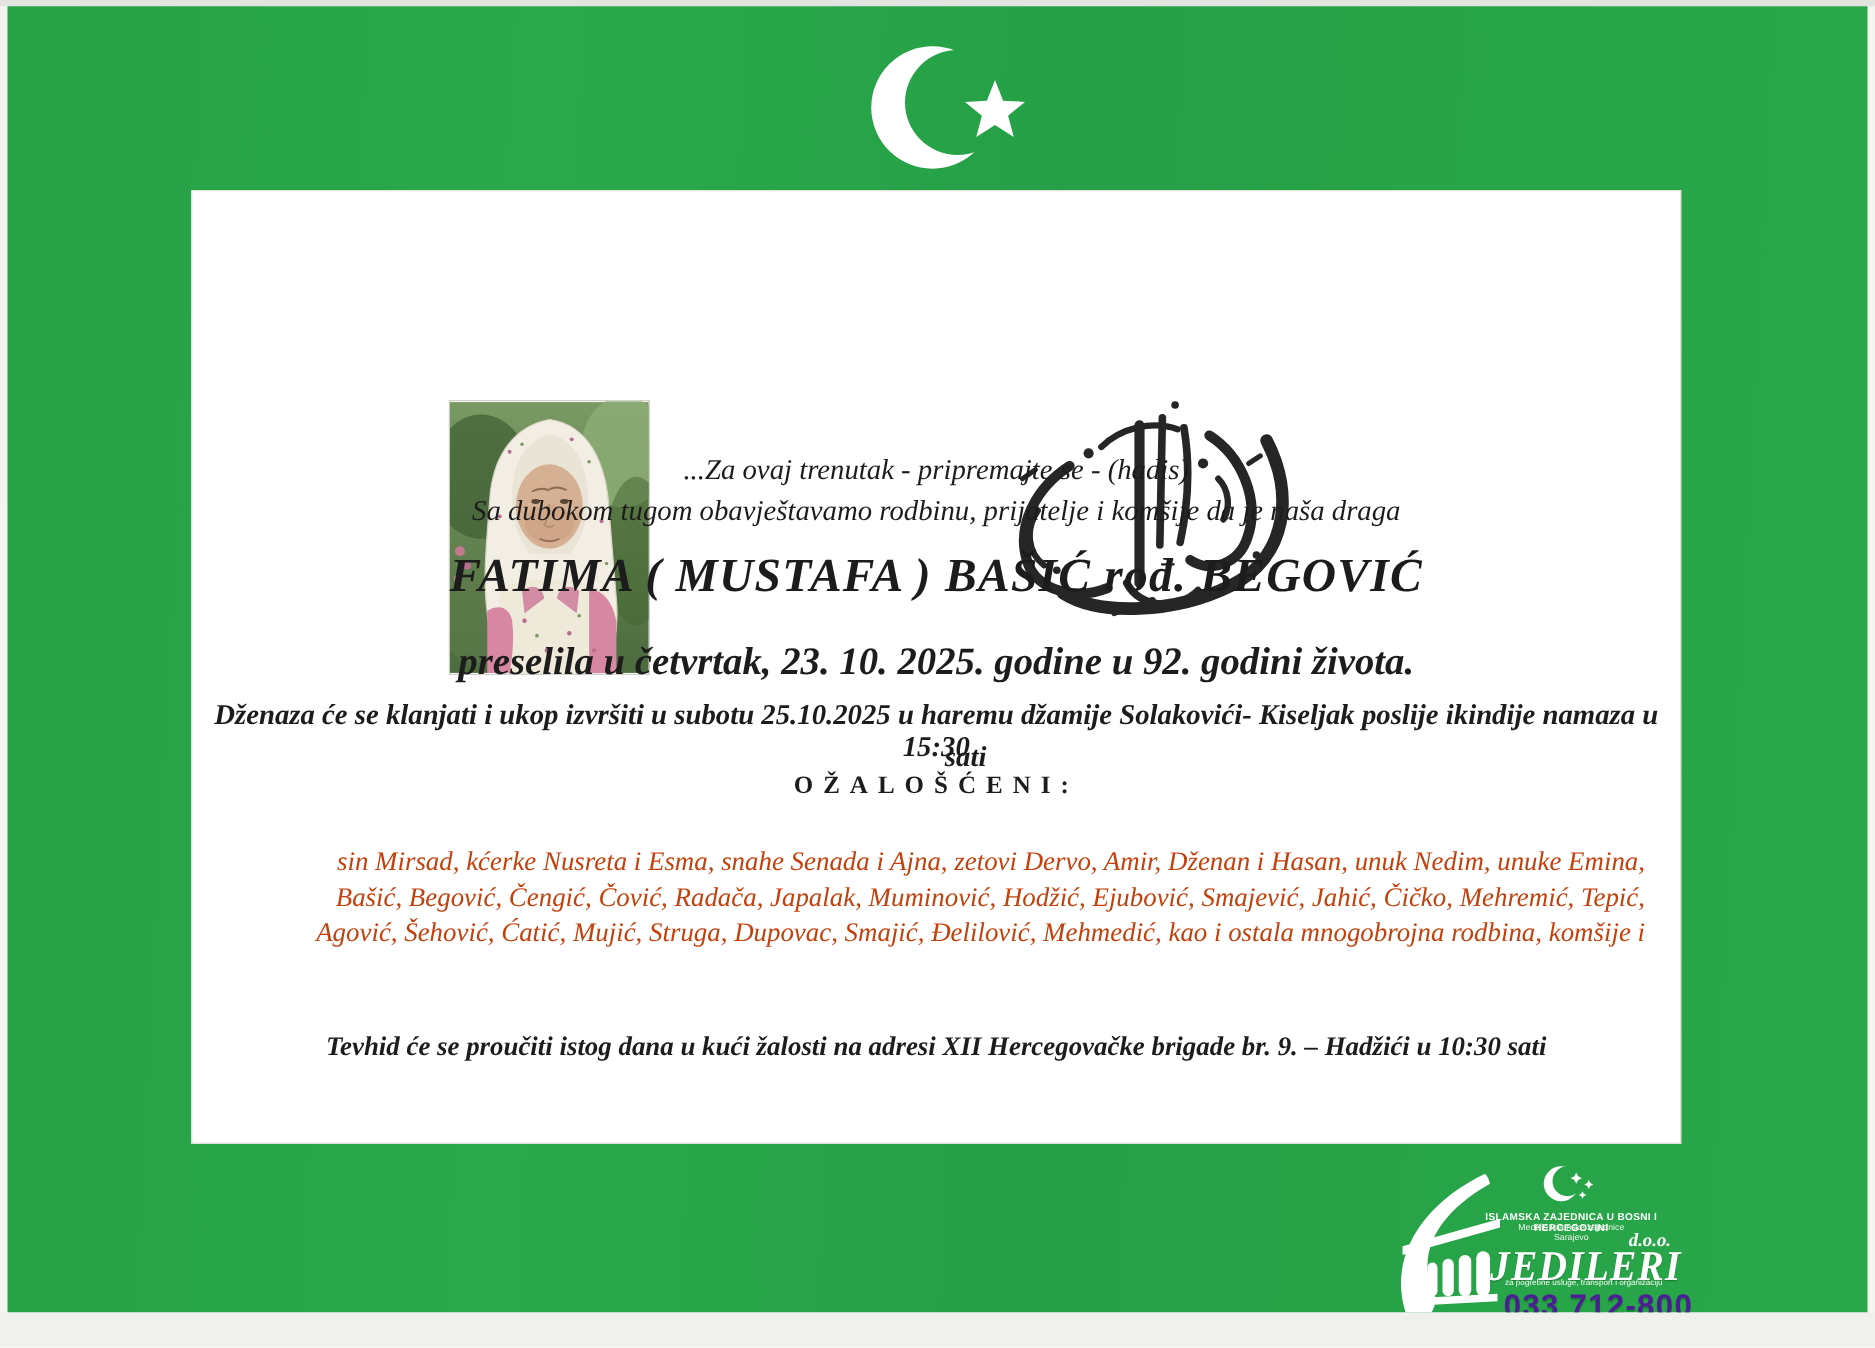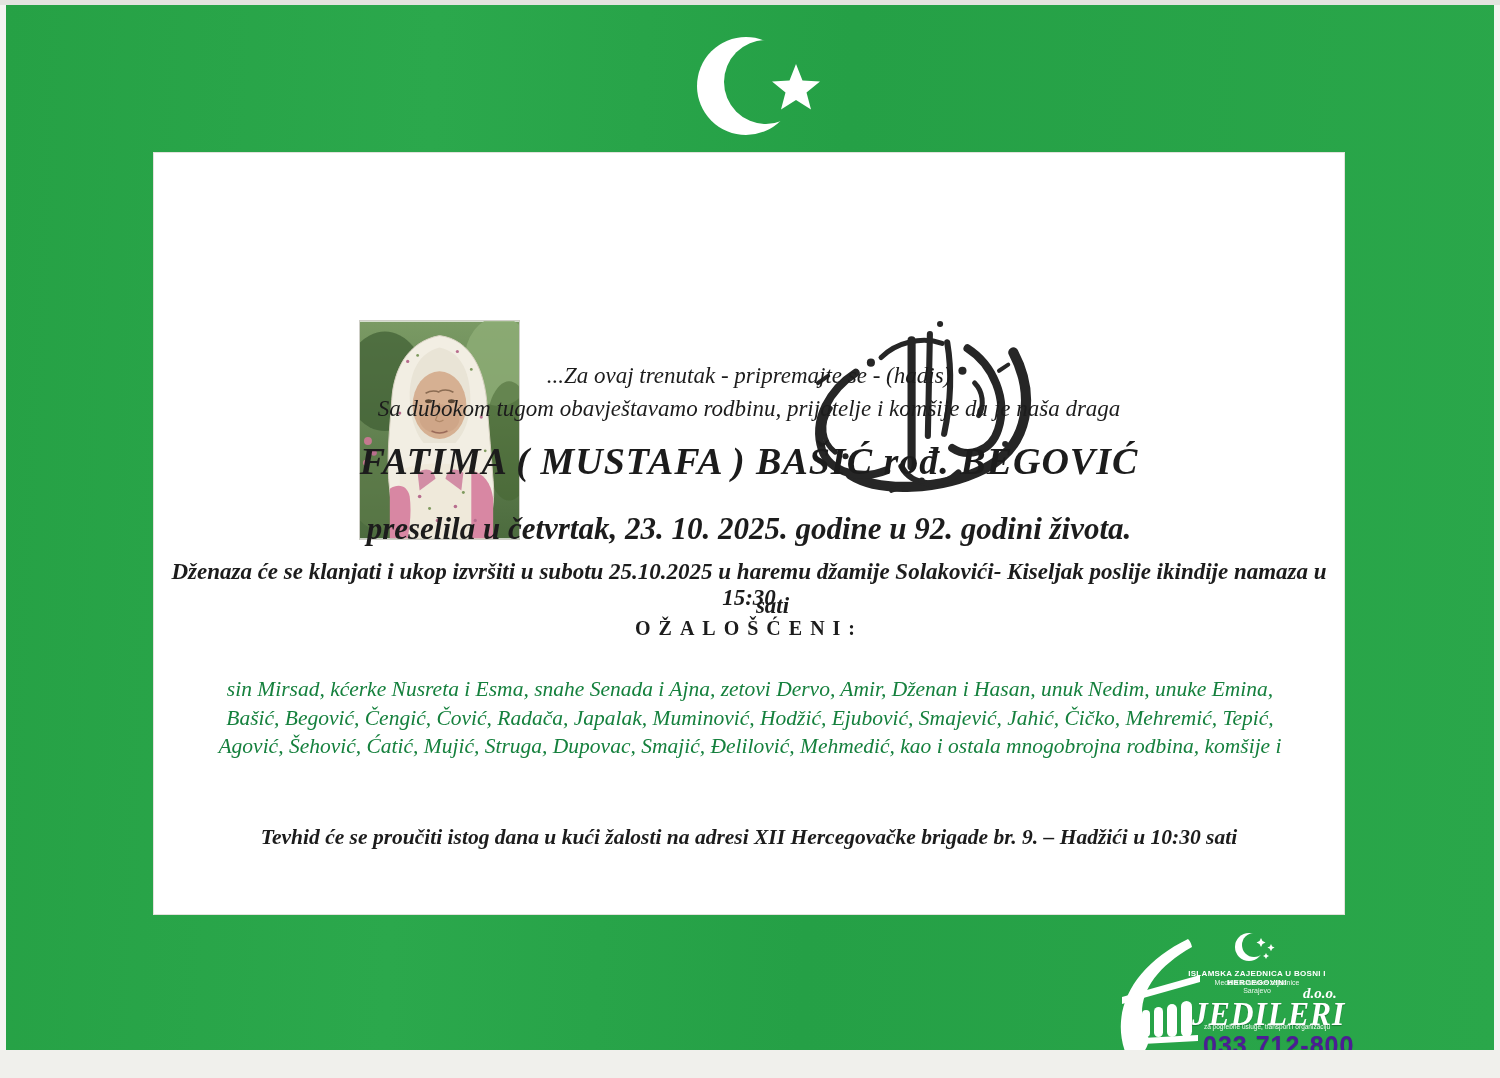--- a/index.html
+++ b/index.html
@@ -18,22 +18,22 @@
 
   .center-line { position:absolute; left:0; width:100%; text-align:center; color:#1c1c1c; }
 
   .hadis       { top:210px; font-style:italic; font-size:23px; }
   .intro       { top:243px; font-style:italic; font-size:23px; }
   .name        { top:286px; font-style:italic; font-weight:bold; font-size:38px; letter-spacing:1px; }
   .death-line  { top:358px; font-style:italic; font-weight:bold; font-size:31px; }
   .funeral-1   { top:406px; font-style:italic; font-weight:bold; font-size:23px; }
   .funeral-2   { top:440px; font-style:italic; font-weight:bold; font-size:23px;padding-left:47px; }
   .mourn-head  { top:464px; font-weight:bold; font-size:20px; letter-spacing:8px; }
-  .mourners    { position:absolute; left:30px; top:522px; width:1132px; text-align:center;
-                 font-style:italic; font-size:21.5px; line-height:28.5px; color:#15803d; }
+  .mourners    { position:absolute; left:30px; top:522px; width:1132px; text-align:right;
+                 font-style:italic; font-size:21.5px; line-height:28.5px; color:#c2410c; }
   .mourners span { display:block; }
   .tevhid      { top:672px; font-style:italic; font-weight:bold; font-size:21.5px; }
 
   .portrait { position:absolute; left:205px; top:167px; width:161px; height:220px;
       border:1px solid #cfcfc8; }
 
   .calligraphy { position:absolute; left:605px; top:158px; width:295px; height:205px; }
 
   .top-crescent { position:absolute; left:665px; top:22px; width:180px; height:135px; }
 

